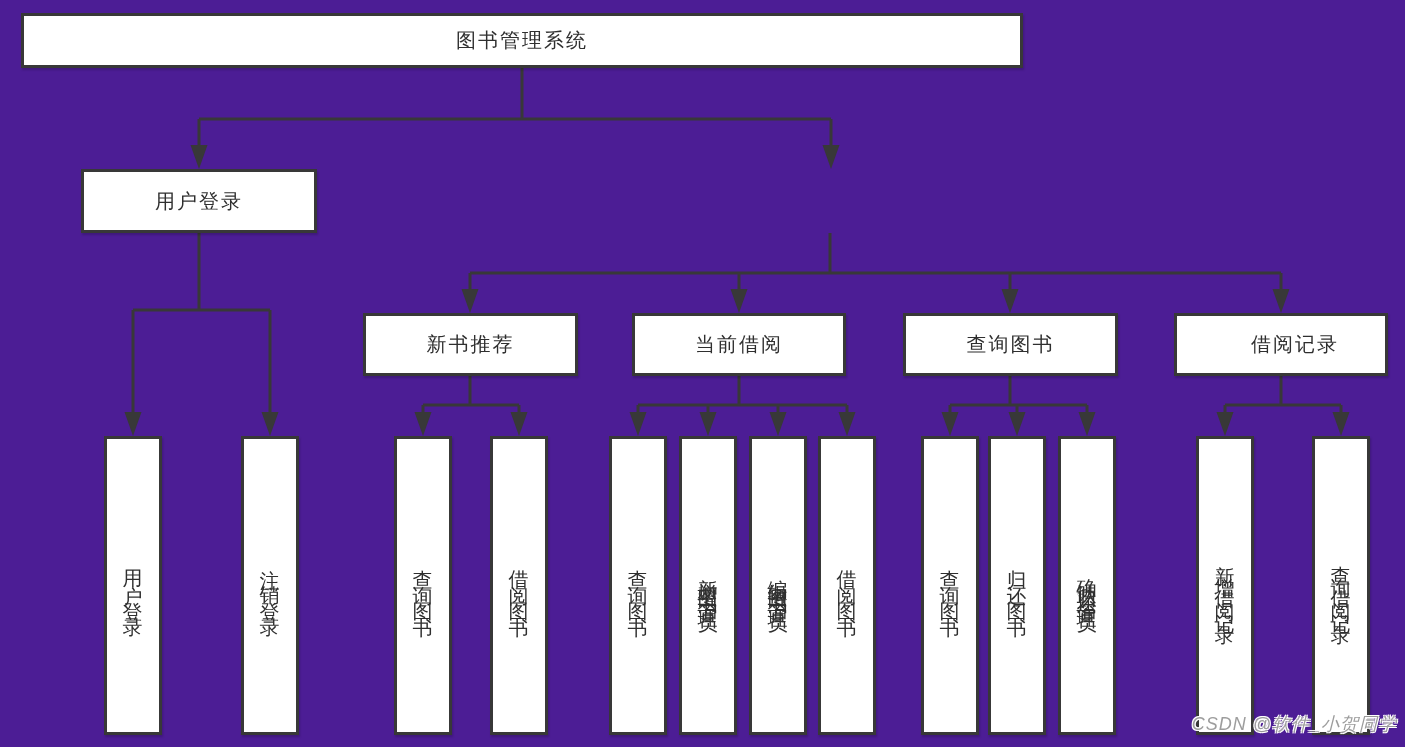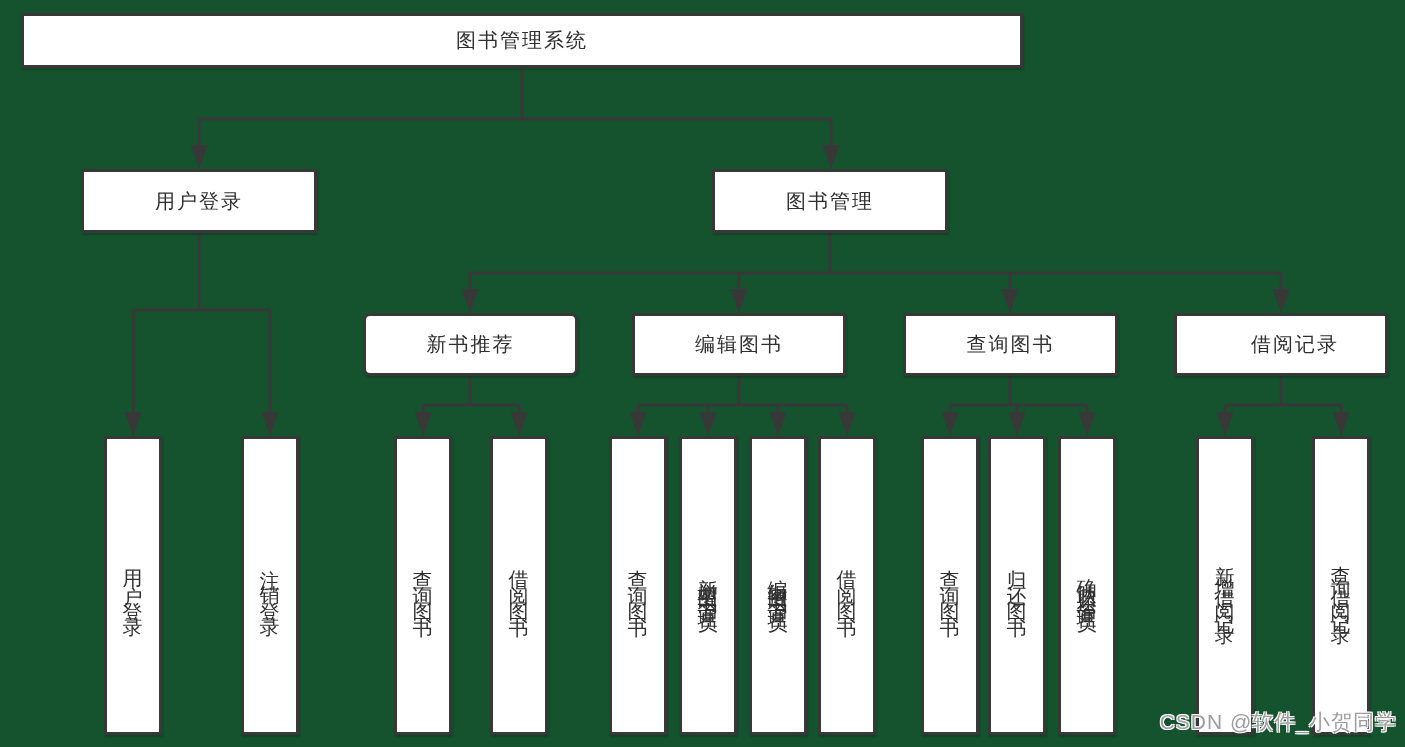--- a/index.html
+++ b/index.html
@@ -8,21 +8,21 @@
     background: #ffffff;
     width: 1405px;
     height: 747px;
     overflow: hidden;
     font-family: "Liberation Sans", "DejaVu Sans", sans-serif;
   }
   .canvas {
     position: relative;
     width: 1405px;
     height: 747px;
-    background: #14532d;
+    background: #4c1d95;
   }
   .connectors {
     position: absolute;
     left: 0; top: 0;
     width: 1405px;
     height: 747px;
   }
   .node {
     position: absolute;
     box-sizing: border-box;
@@ -43,21 +43,21 @@
     line-height: 1;
   }
   .len4 { letter-spacing: 16px; }
   .len6 { letter-spacing: 12px; }
   .len9 { letter-spacing: 5px; }
 
   
   #n-root            { left: 21px;   top: 13px;  width: 1002px; height: 55px; }
   #n-user-login      { left: 81px;   top: 169px; width: 236px;  height: 64px; }
   #n-book-management { left: 712px;  top: 169px; width: 236px;  height: 64px; }
-  #n-new-book        { left: 363px;  top: 313px; width: 215px;  height: 63px; border-radius: 7px; }
+  #n-new-book        { left: 363px;  top: 313px; width: 215px;  height: 63px; }
   #n-book-borrowing  { left: 632px;  top: 313px; width: 214px;  height: 63px; }
   #n-current-borrow  { left: 903px;  top: 313px; width: 215px;  height: 63px; }
   #n-borrow-records  { left: 1174px; top: 313px; width: 214px;  height: 63px; padding-left: 28px; }
 
   
   .leaf { top: 436px; width: 58px; height: 299px; }
   #lf-1  { left: 104px; }
   #lf-2  { left: 241px; }
   #lf-3  { left: 394px; }
   #lf-4  { left: 490px; }
@@ -68,25 +68,26 @@
   #lf-9  { left: 921px; }
   #lf-10 { left: 988px; }
   #lf-11 { left: 1058px; }
   #lf-12 { left: 1196px; }
   #lf-13 { left: 1312px; }
 
   .watermark {
     position: absolute;
     right: 8px;
     bottom: 11px;
-    font-size: 21px;
+    font-size: 18px;
     color: rgba(152,152,152,0.95);
     letter-spacing: 1px;
     z-index: 5;
     text-shadow: 1px 1px 0 #ffffff, -1px -1px 0 #ffffff, 1px -1px 0 #ffffff, -1px 1px 0 #ffffff;
+    font-style: italic;
   }
 </style>
 </head>
 <body>
 
 <div class="canvas">
 
   <svg class="connectors" viewBox="0 0 1405 747" xmlns="http://www.w3.org/2000/svg">
     <g stroke="#383838" stroke-width="3" fill="none">
 
@@ -123,24 +124,23 @@
       <polygon points="1008.5,412 1025.5,412 1017,436"></polygon>
       <polygon points="1078.5,412 1095.5,412 1087,436"></polygon>
       <polygon points="1216.5,412 1233.5,412 1225,436"></polygon>
       <polygon points="1332.5,412 1349.5,412 1341,436"></polygon>
     </g>
   </svg>
 
   <div class="node" id="n-root">图书管理系统</div>
 
   <div class="node" id="n-user-login">用户登录</div>
-  <div class="node" id="n-book-management">图书管理</div>
 
   <div class="node" id="n-new-book">新书推荐</div>
-  <div class="node" id="n-book-borrowing">编辑图书</div>
+  <div class="node" id="n-book-borrowing">当前借阅</div>
   <div class="node" id="n-current-borrow">查询图书</div>
   <div class="node" id="n-borrow-records">借阅记录</div>
 
   <div class="node vnode leaf len4" id="lf-1">用户登录</div>
   <div class="node vnode leaf len4" id="lf-2">注销登录</div>
   <div class="node vnode leaf len4" id="lf-3">查询图书</div>
   <div class="node vnode leaf len4" id="lf-4">借阅图书</div>
   <div class="node vnode leaf len4" id="lf-5">查询图书</div>
   <div class="node vnode leaf len9" id="lf-6">新增图书（管理员）</div>
   <div class="node vnode leaf len9" id="lf-7">编辑图书（管理员）</div>

